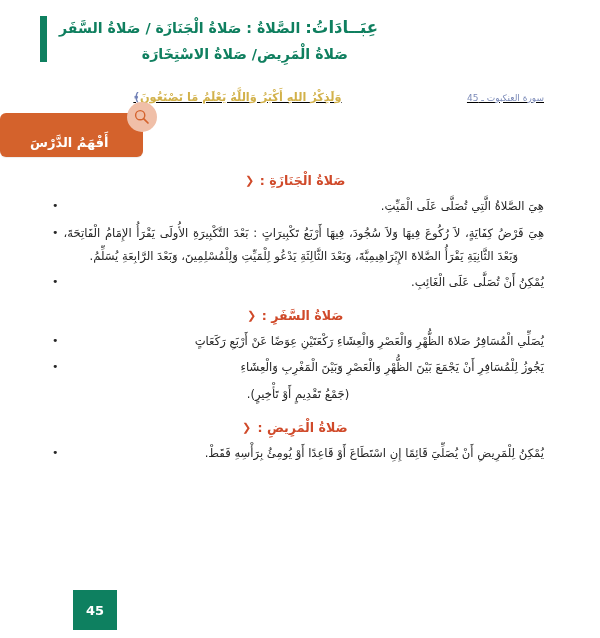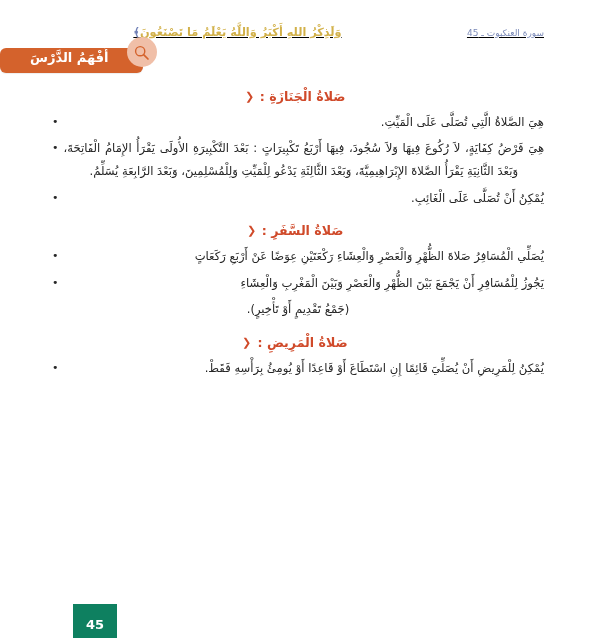--- a/index.html
+++ b/index.html
@@ -123,21 +123,21 @@
     margin-top: 9px;
     position: relative;
   }
   .pill {
     position: relative;
     background: #d4622c;
     color: #ffffff;
     font-size: 13px;
     font-weight: bold;
     border-radius: 6px;
-    padding: 2px 34px 6px 30px;
+    padding: 22px 34px 6px 30px;
     line-height: 1.3;
     white-space: nowrap;
     box-shadow: 0 1px 1px rgba(0,0,0,0.07);
   }
   .pill-badge {
     position: absolute;
     top: -11px;
     right: -14px;
     width: 30px;
     height: 30px;
@@ -203,21 +203,21 @@
     line-height: 1.95;
     color: #262626;
     text-align: center;
     margin: 0 0 2px 0;
   }
 
   
   .footer {
     position: absolute;
     left: 0;
-    bottom: 12px;
+    bottom: 0;
     width: 600px;
     height: 56px;
   }
   .page-num-box {
     position: absolute;
     left: 73px;
     bottom: 8px;
     width: 44px;
     height: 40px;
     background: #0e8060;
@@ -228,20 +228,30 @@
     align-items: center;
     justify-content: center;
     direction: ltr;
   }
 </style>
 </head>
 <body>
 
 <div class="page">
 
+  <div class="header">
+    <div class="header-bar"></div>
+    <div class="header-text">
+      <div class="header-line">
+        <span class="big">عِبَــادَاتُ:</span>
+        <span>الصَّلاةُ : صَلاةُ الْجَنَازَة / صَلاةُ السَّفَر</span>
+      </div>
+      <div class="header-line2">صَلاةُ الْمَرِيض/ صَلاةُ الاسْتِخَارَة</div>
+    </div>
+  </div>
 
   <div class="ayah-wrap">
     <div class="ayah-line2row">
       <div class="ayah-line2">
         <span>وَلَذِكْرُ اللهِ أَكْبَرُ وَاللَّهُ يَعْلَمُ مَا تَصْنَعُونَ</span><span class="ayah-brace">﴾</span>
       </div>
       <div class="ayah-source">سورة العنكبوت ـ 45</div>
     </div>
   </div>
 

